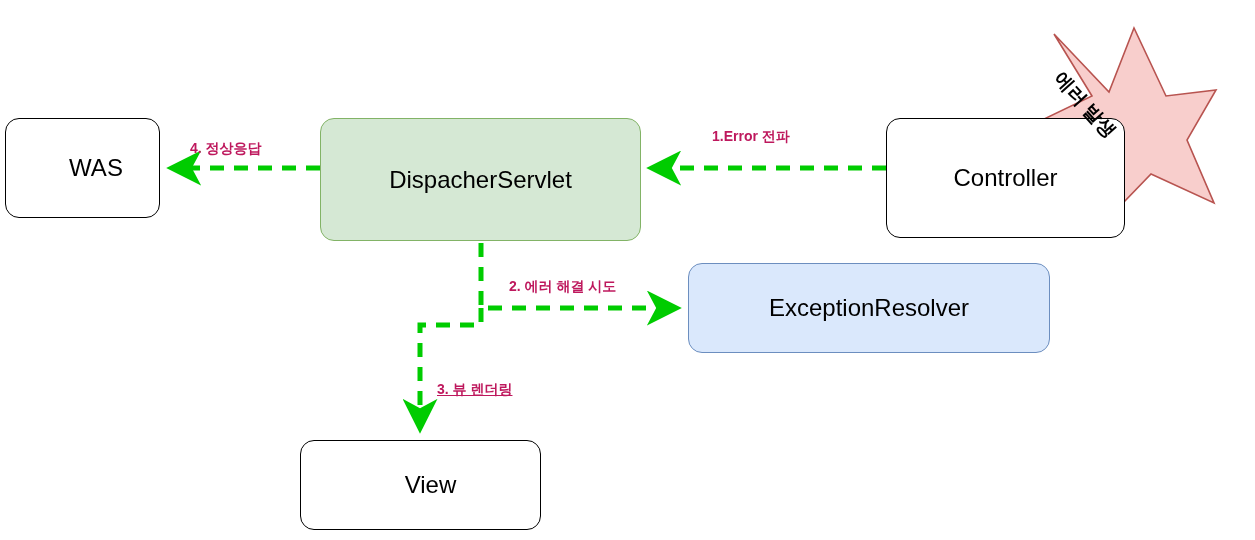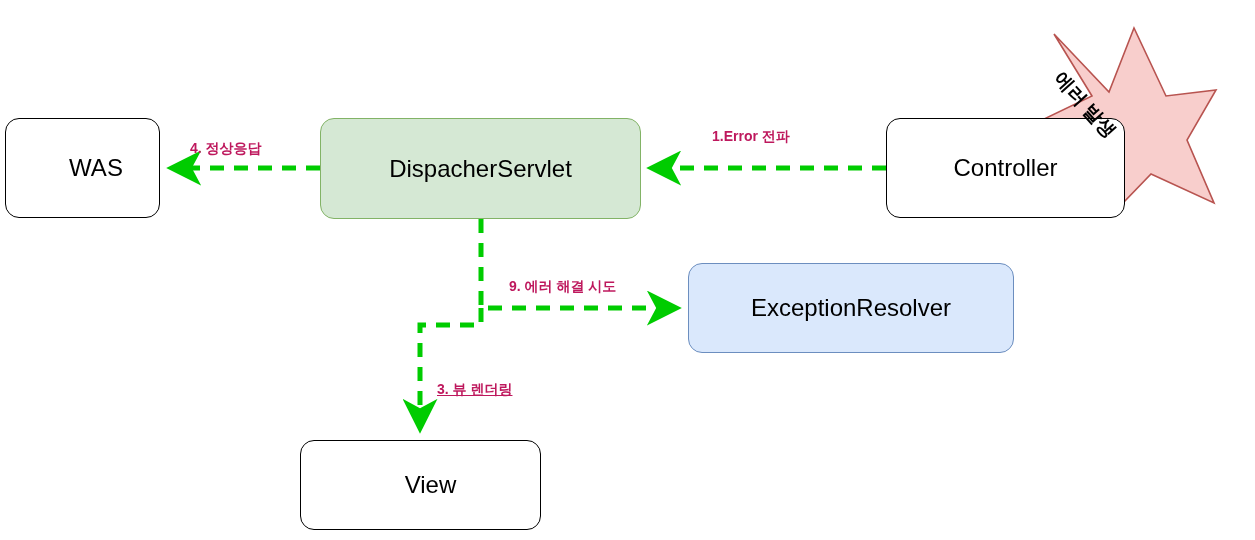--- a/index.html
+++ b/index.html
@@ -92,39 +92,39 @@
 
     <path d="M 320 168 L 172 168" stroke="#00cc00" stroke-width="5" fill="none" stroke-dasharray="14 10" marker-end="url(#arrowGreen)"></path>
 
     <polygon points="1054,34 1109,92 1134,28 1166,96 1216,90 1187,140 1214,203 1151,174 1121,205 1100,154 1044,119 1092,96" fill="#f8cecc" stroke="#b85450" stroke-width="1.6"></polygon>
   </svg>
 
   <div class="node node-plain" style="left:5px; top:118px; width:155px; height:100px;">
     <span class="node-label" style="font-size:24px;margin-left:27px;">WAS</span>
   </div>
 
-  <div class="node node-green" style="left:320px; top:118px; width:321px; height:101px;">
+  <div class="node node-green" style="left:320px; top:118px; width:321px; height:123px;">
     <span class="node-label" style="font-size:24px;">DispacherServlet</span>
   </div>
 
-  <div class="node node-plain" style="left:886px; top:118px; width:239px; height:100px;">
+  <div class="node node-plain" style="left:886px; top:118px; width:239px; height:120px;">
     <span class="node-label" style="font-size:24px;">Controller</span>
   </div>
 
-  <div class="node node-blue" style="left:688px; top:263px; width:326px; height:90px;">
+  <div class="node node-blue" style="left:688px; top:263px; width:362px; height:90px;">
     <span class="node-label" style="font-size:24px;">ExceptionResolver</span>
   </div>
 
   <div class="node node-plain" style="left:300px; top:440px; width:241px; height:90px;padding-left:20px;">
     <span class="node-label" style="font-size:24px;">View</span>
   </div>
 
   <div class="star-text" style="left:1085px; top:105px; transform:translate(-50%,-50%) rotate(48deg);">에러 발생</div>
 
   <div class="edge-label" style="left:712px; top:128px;">1.Error 전파</div>
 
-  <div class="edge-label" style="left:509px; top:278px;">9. 에러 해결 시도</div>
+  <div class="edge-label" style="left:509px; top:278px;">2. 에러 해결 시도</div>
 
   <div class="edge-label" style="left:437px; top:381px;text-decoration:underline;">3. 뷰 렌더링</div>
 
   <div class="edge-label" style="left:190px; top:140px;">4. 정상응답</div>
 
 </div>
 
 </body></html>

